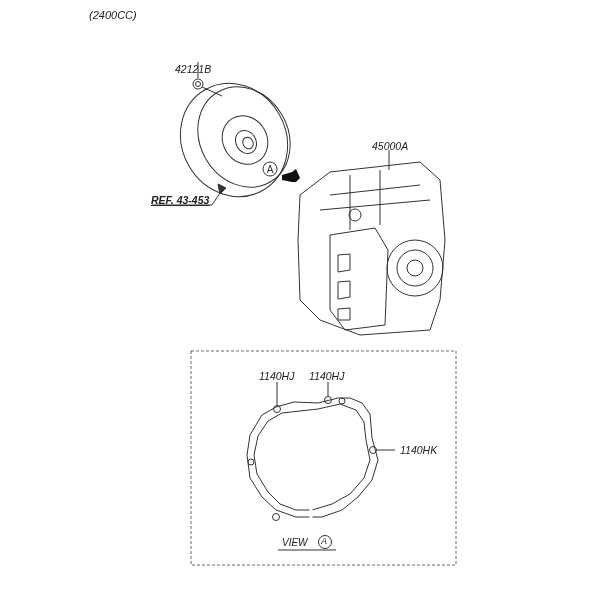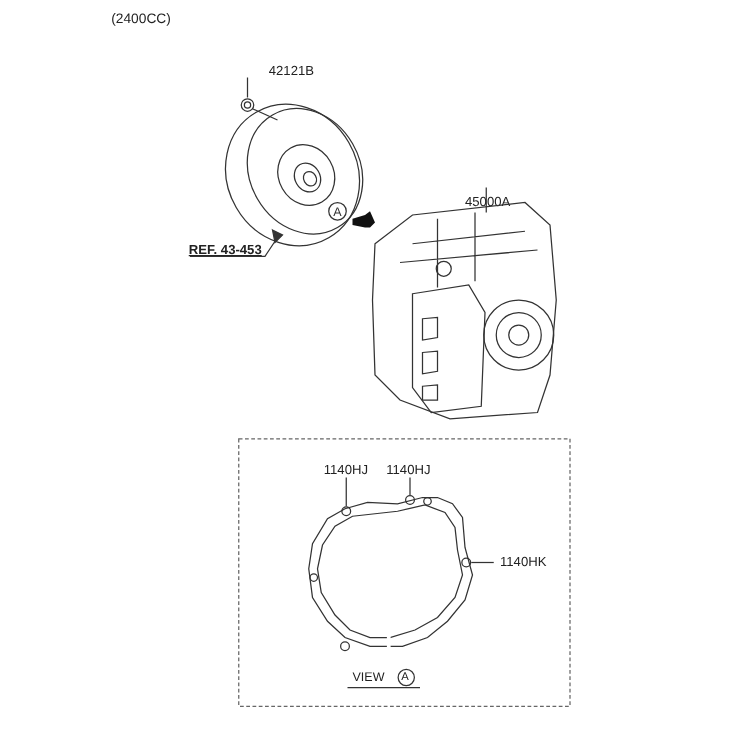--- a/index.html
+++ b/index.html
@@ -1,28 +1,28 @@
 <!DOCTYPE html>
 <html><head>
   <meta charset="utf-8">
   <style>
     html, body { margin: 0; padding: 0; background: #ffffff; }
     body { width: 600px; height: 600px; position: relative; overflow: hidden;
            font-family: "Liberation Sans", sans-serif; color: #222; }
-    .lbl { position: absolute; font-size: 10.5px; color: #222; white-space: nowrap; line-height: 1; }
+    .lbl { position: absolute; font-size: 10.5px; color: #222; white-space: nowrap; line-height: 1; font-style: italic; }
     svg.art { position: absolute; left: 0; top: 0; }
   </style>
 </head>
 <body>
 
 <div class="lbl" style="left:89px;top:10px;font-size:11px;">(2400CC)</div>
 
-<div class="lbl" style="left:175px;top:52px;margin-left:40px;">42121B</div>
+<div class="lbl" style="left:175px;top:64px;">42121B</div>
 <div class="lbl" style="left:151px;top:195px;font-weight:bold;text-decoration:underline;">REF. 43-453</div>
-<div class="lbl" style="left:372px;top:141px;margin-top:16px;">45000A</div>
+<div class="lbl" style="left:372px;top:141px;">45000A</div>
 
 <svg class="art" width="600" height="600" viewBox="0 0 600 600">
 
   <g stroke="#333" fill="none" stroke-width="1">
     <line x1="198" y1="62" x2="198" y2="78"></line>
     <circle cx="198" cy="84" r="5"></circle>
     <circle cx="198" cy="84" r="2.5"></circle>
     <line x1="202" y1="87" x2="222" y2="96"></line>
   </g>
 

